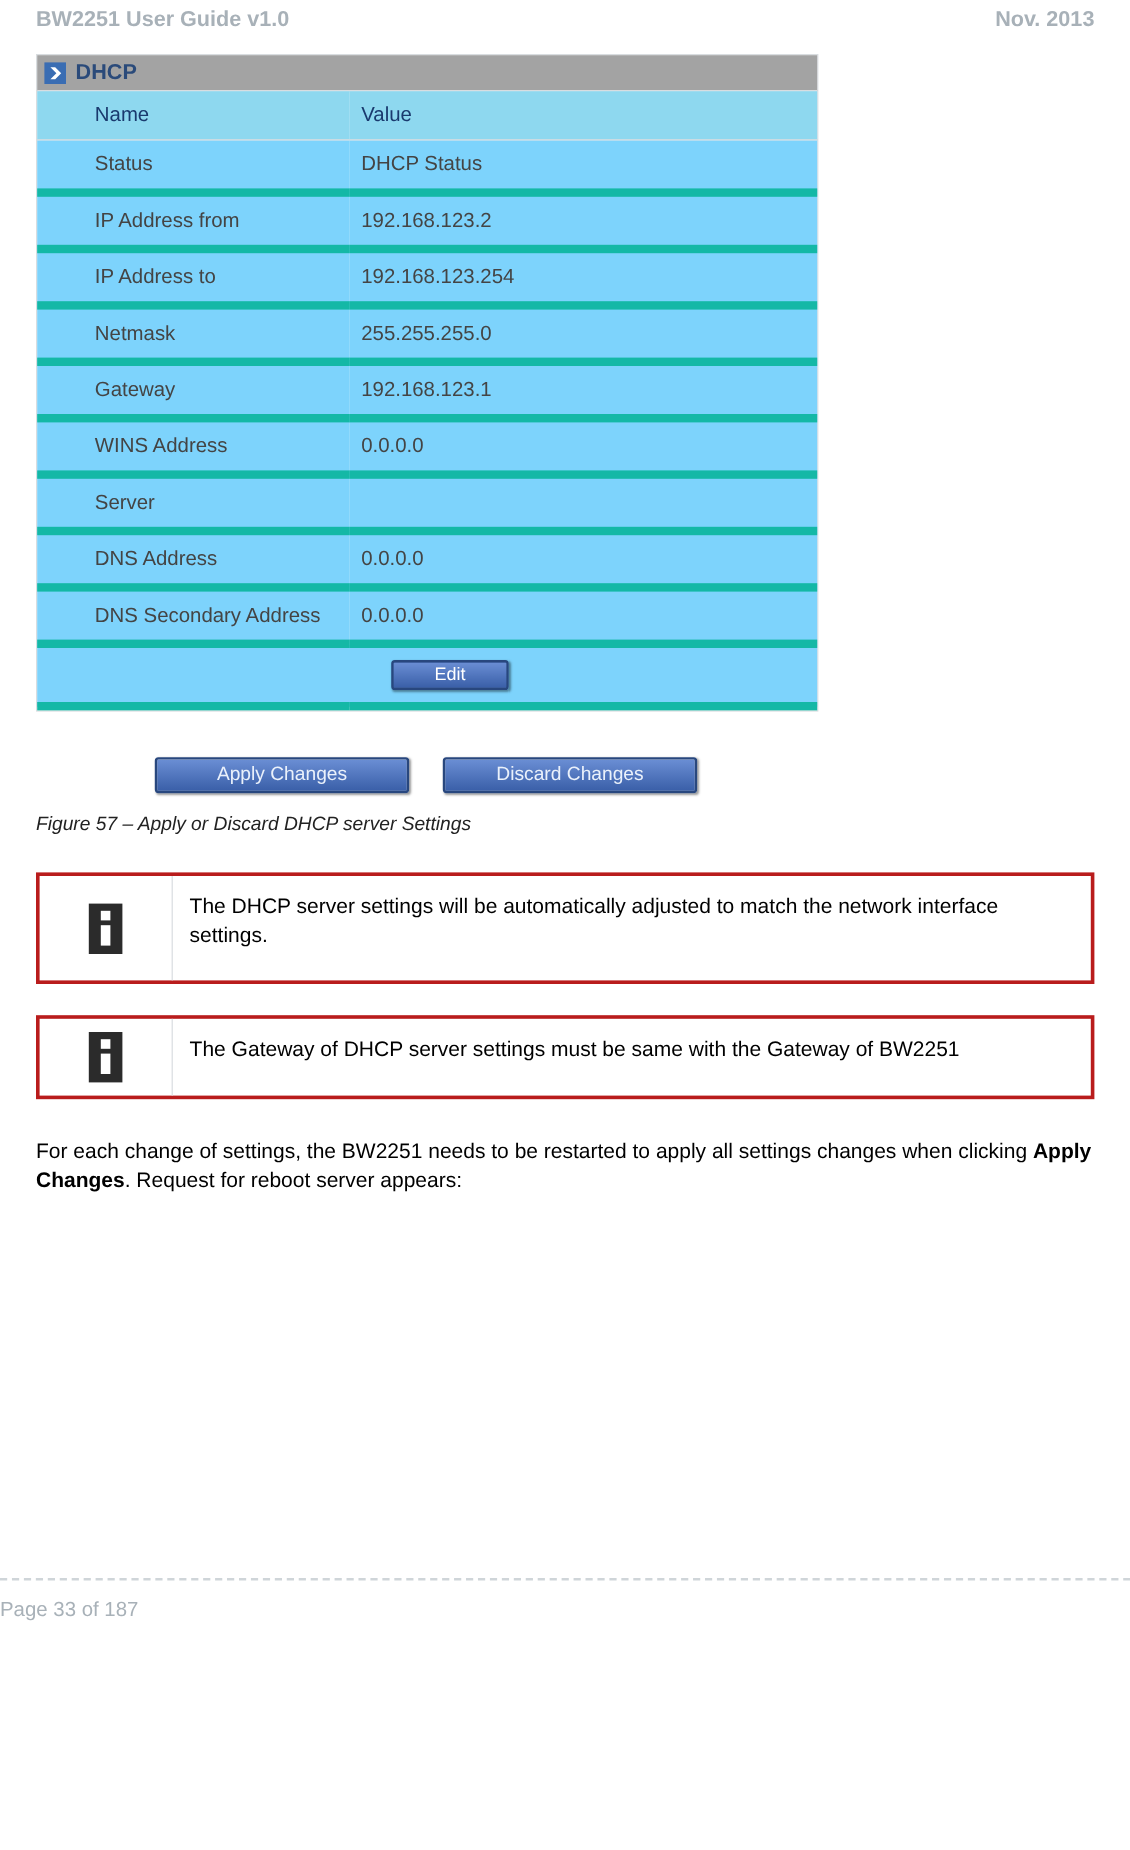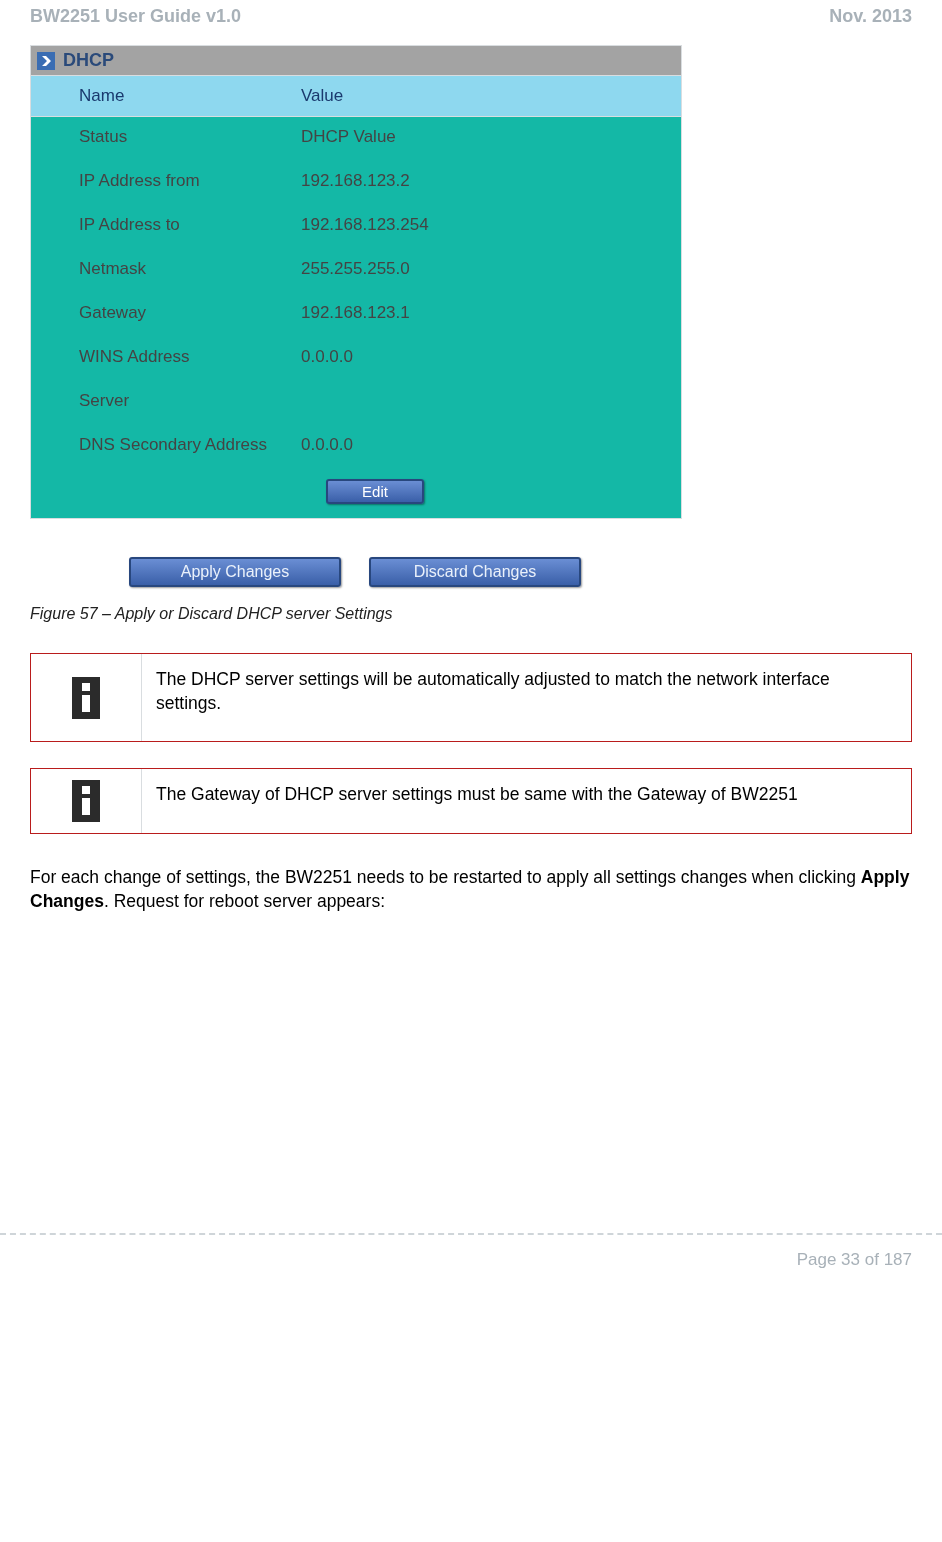--- a/index.html
+++ b/index.html
@@ -55,23 +55,23 @@
   table.data th {
     text-align: left;
     font-weight: normal;
     color: #1a3a6e;
     background: #8ed8ef;
     padding: 10px 10px;
     border-bottom: 1px solid #d9dde0;
   }
   table.data td {
     padding: 10px 10px;
-    border-bottom: 4px solid #14b8a6;
+    border-bottom: 7px solid #14b8a6;
     color: #444;
-    background: #14b8a6;
+    background: #7dd3fc;
     vertical-align: middle;
   }
   table.data td:first-child,
   table.data th:first-child { width: 40%; padding-left: 48px; }
   .button-row td {
     text-align: center;
     padding: 8px 0 10px 0;
   }
   .btn {
     display: inline-block;
@@ -99,21 +99,21 @@
     padding: 38px 0 10px 0;
     width: 650px;
   }
   .caption {
     font-style: italic;
     font-size: 16px;
     color: #222;
     padding: 8px 0 30px 0;
   }
   .note-box {
-    border: 1px solid #b91c1c;
+    border: 3px solid #b91c1c;
     display: flex;
     align-items: stretch;
     margin-bottom: 26px;
   }
   .note-icon-cell {
     width: 110px;
     display: flex;
     align-items: center;
     justify-content: center;
     border-right: 1px solid #d9dde0;
@@ -154,21 +154,21 @@
     font-size: 17.5px;
     line-height: 1.35;
     padding-top: 6px;
   }
   .dash-sep {
     border: none;
     border-top: 2px dashed #cfd5d9;
     margin: 300px 0 6px 0;
   }
   .footer {
-    text-align: right;
+    text-align: left;
     color: #a8b1b8;
     font-size: 17px;
     padding: 0 30px 14px 0;
     margin-top: 15px;
   }
 </style>
 </head>
 <body>
 
 <div class="page">
@@ -190,21 +190,21 @@
     <table class="data">
       <thead>
         <tr>
           <th>Name</th>
           <th>Value</th>
         </tr>
       </thead>
       <tbody>
         <tr>
             <td>Status</td>
-            <td>DHCP Value</td>
+            <td>DHCP Status</td>
           </tr>
         <tr>
             <td>IP Address from</td>
             <td>192.168.123.2</td>
           </tr>
         <tr>
             <td>IP Address to</td>
             <td>192.168.123.254</td>
           </tr>
         <tr>
@@ -215,20 +215,24 @@
             <td>Gateway</td>
             <td>192.168.123.1</td>
           </tr>
         <tr>
             <td>WINS Address</td>
             <td>0.0.0.0</td>
           </tr>
         <tr>
             <td>Server</td>
             <td></td>
+          </tr>
+        <tr>
+            <td>DNS Address</td>
+            <td>0.0.0.0</td>
           </tr>
         <tr>
             <td>DNS Secondary Address</td>
             <td>0.0.0.0</td>
           </tr>
         <tr class="button-row">
           <td colspan="2">
             <span class="btn">Edit</span>
           </td>
         </tr>

